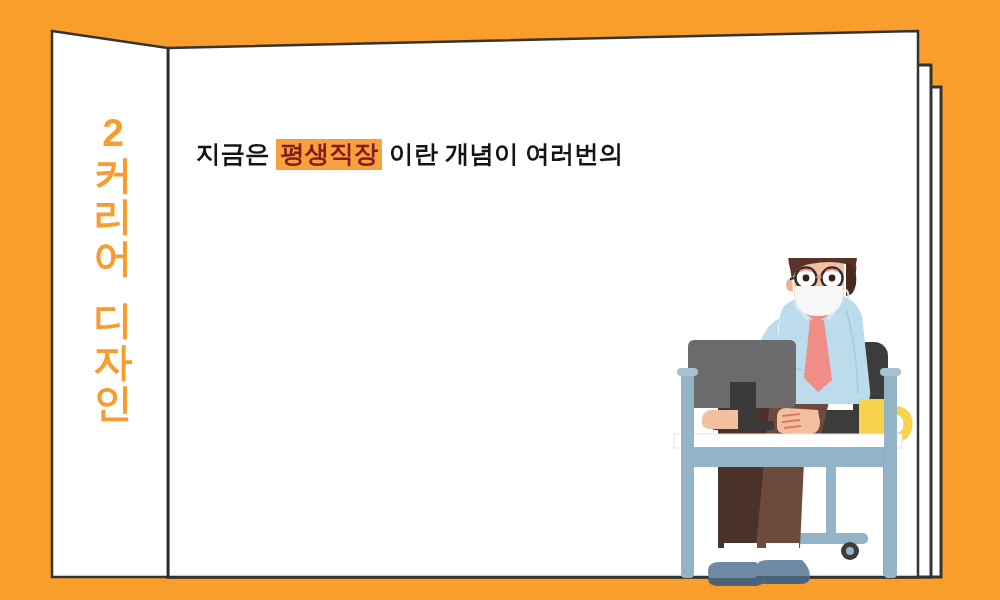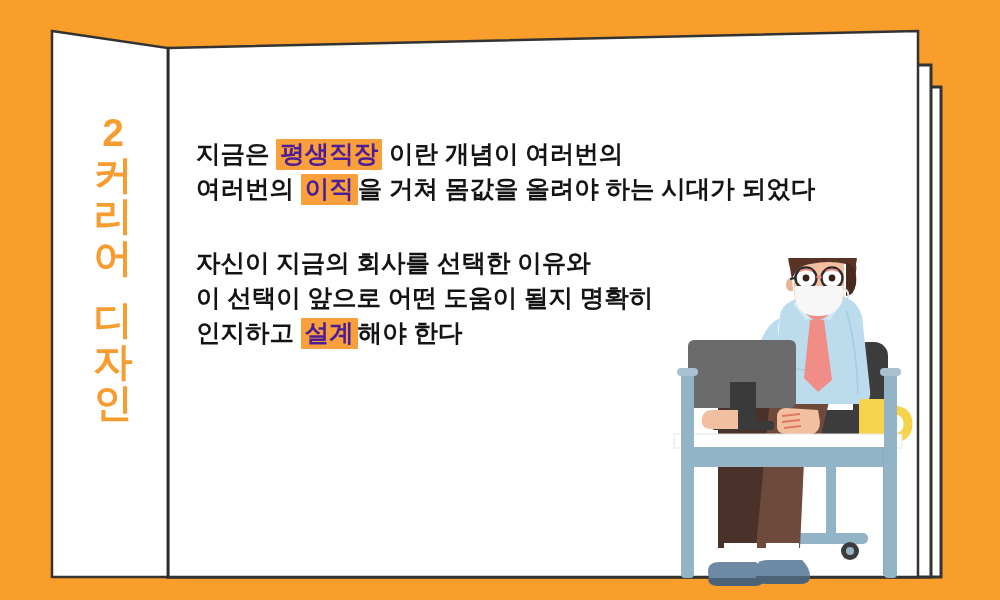--- a/index.html
+++ b/index.html
@@ -42,21 +42,21 @@
     line-height:35px;
     white-space:nowrap;
     user-select:none;
   }
   #content .blk { margin:0; }
   #content .blk.b2 { margin-top:39px; }
   #content .blk.b3 { margin-top:39px; }
   #content .ln { display:block; }
   .hl {
     background:#f9a03c;
-    color:#4c1d95;
+    color:#7f1d1d;
     padding:1px 4px 3px 4px;
     border-radius:1px;
   }
   .cma { color:#141414; padding:0 3px; }
 
   
   #illus { position:absolute; left:660px; top:258px; width:270px; height:342px; }
   #illus svg { display:block; }
 </style>
 </head>
@@ -84,28 +84,22 @@
   <span class="ch gap"></span>
   <span class="ch">디</span>
   <span class="ch">자</span>
   <span class="ch">인</span>
 </div>
 
 <div id="content">
 
   <div class="blk b1">
     <span class="ln"><span>지금은 </span><span class="hl">평생직장</span><span> 이란 개념이 여러번의</span></span>
-    <span class="ln"><span>여러번의 </span><span class="hl">이직</span><span>을 거쳐 몸값을 올려야 하는 시대가 되었다</span></span>
   </div>
 
-  <div class="blk b2">
-    <span class="ln">자신이 지금의 회사를 선택한 이유와</span>
-    <span class="ln">이 선택이 앞으로 어떤 도움이 될지 명확히</span>
-    <span class="ln"><span>인지하고 </span><span class="hl">설계</span><span>해야 한다</span></span>
-  </div>
 
 
 </div>
 
 <div id="illus">
   <svg width="270" height="342" viewBox="0 0 270 342">
 
     <rect x="193" y="84" width="35" height="110" rx="14" fill="#3c3c3c"></rect>
 
     <path d="M150,152 L222,152 L222,192 L150,192 Z" fill="#3c3c3c"></path>

